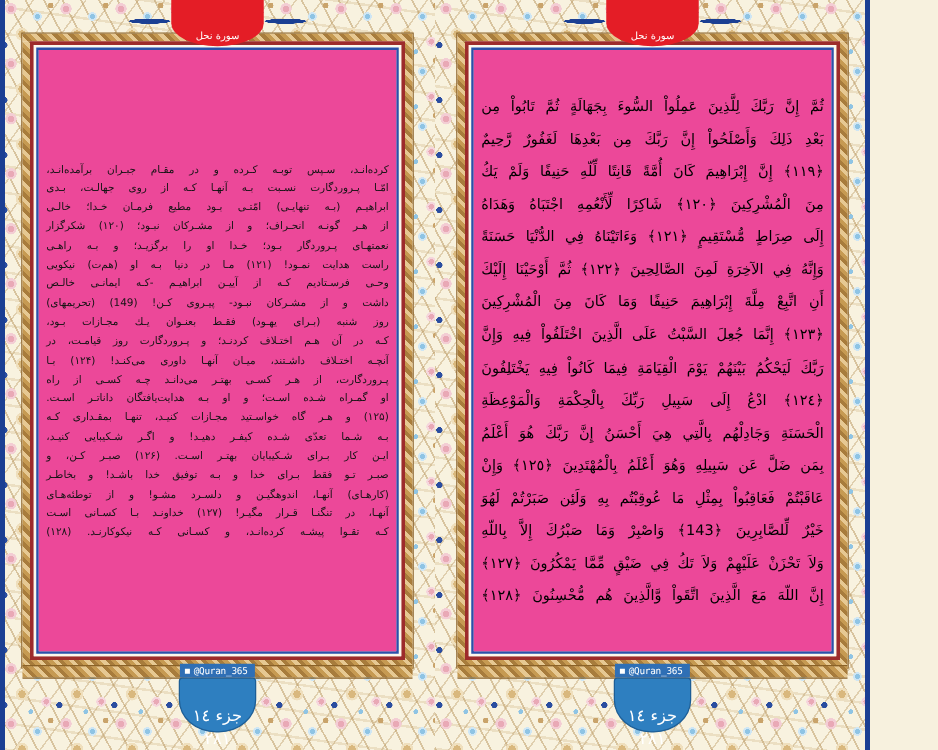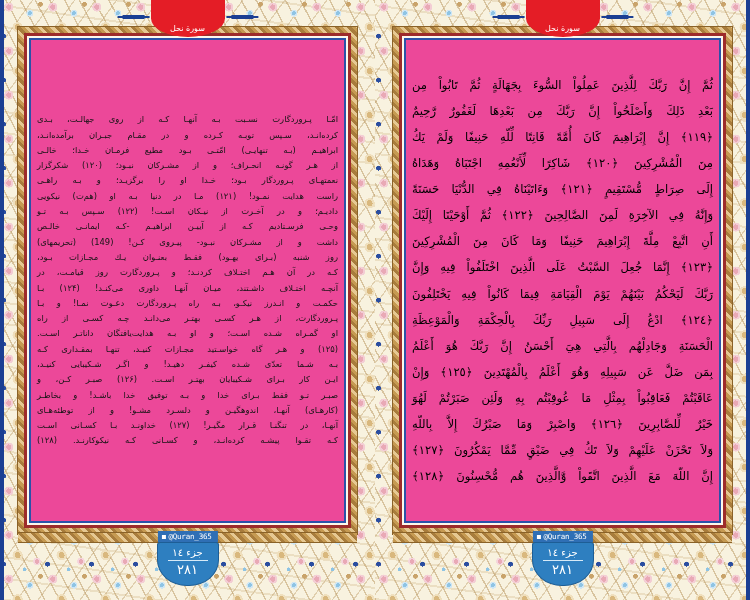--- a/index.html
+++ b/index.html
@@ -2,21 +2,21 @@
 <html><head>
 <meta charset="utf-8">
 <style>
   html,body{margin:0;padding:0;}
   body{
     width:750px;height:600px;overflow:hidden;
     font-family:"DejaVu Sans","Liberation Sans",sans-serif;
     background:#f7f1de;
   }
   .spread{
-    position:relative;width:750px;height:600px;display:flex;
+    position:relative;width:696px;height:600px;display:flex;
     background:
       radial-gradient(circle at 12% 18%, rgba(232,170,180,.40) 0 9px, transparent 10px),
       radial-gradient(circle at 30% 40%, rgba(140,190,225,.42) 0 5px, transparent 6px),
       radial-gradient(circle at 58% 14%, rgba(232,170,180,.38) 0 8px, transparent 9px),
       radial-gradient(circle at 80% 62%, rgba(140,190,225,.40) 0 5px, transparent 6px),
       radial-gradient(circle at 44% 78%, rgba(214,176,120,.45) 0 10px, transparent 11px),
       radial-gradient(circle at 70% 30%, rgba(214,176,120,.40) 0 7px, transparent 8px),
       radial-gradient(circle at 5% 70%, rgba(30,70,160,.30) 0 8px, transparent 9px),
       #f6efdb;
     background-size:58px 58px,58px 58px,58px 58px,58px 58px,58px 58px,58px 58px,58px 58px,auto;
@@ -103,21 +103,21 @@
 
   
   .badge{
     position:absolute;bottom:14px;left:50%;transform:translateX(-50%);
     width:62px;height:44px;background:#2e7fc0;
     border-radius:3px 3px 30px 30px / 3px 3px 26px 26px;
     border:1px solid #1d5e96;
     display:flex;flex-direction:column;align-items:center;
     justify-content:flex-start;padding-top:4px;box-sizing:border-box;z-index:7;
   }
-  .badge .juz{color:#fff;font-size:10px;direction:rtl;line-height:1.1;}
+  .badge .juz{color:#fff;font-size:13px;direction:rtl;line-height:1.1;margin-top:20px;}
   .badge .sep{width:40px;height:1px;background:#d7eaf7;margin:2px 0;}
   .badge .pageno{color:#fff;font-size:13px;direction:rtl;line-height:1.1;}
 
   
   .watermark{
     position:absolute;bottom:58px;left:50%;transform:translateX(-50%);
     background:#2f6fb5;color:#fff;font-size:7.5px;
     padding:1px 6px 1px 4px;white-space:nowrap;z-index:8;
     font-family:"DejaVu Sans Mono","Liberation Mono",monospace;letter-spacing:-.2px;
     display:flex;align-items:center;gap:3px;
@@ -149,33 +149,31 @@
     <div class="banner-medallion"></div>
     <div class="banner">
       <span class="banner-text">سورة نحل</span>
     </div>
 
     <div class="frame">
       <div class="frame-inner1"></div>
       <div class="frame-inner2"></div>
       <div class="frame-inner3"></div>
       <div class="textarea pers" id="left-lines">
+          <div class="line">كرده‌انـد، سـپس توبـه كـرده و در مقـام جبـران برآمده‌انـد،</div>
           <div class="line">امّـا پـروردگارت نسـبت بـه آنهـا كـه از روی جهالـت، بـدی</div>
-          <div class="line">كرده‌انـد، سـپس توبـه كـرده و در مقـام جبـران برآمده‌انـد،</div>
           <div class="line">ابراهیـم (بـه تنهایـی) امّتـی بـود مطیع فرمـان خـدا؛ خالـی</div>
           <div class="line">از هـر گونـه انحـراف؛ و از مشـركان نبـود؛ (۱۲۰) شكرگزار</div>
           <div class="line">نعمتهـای پـروردگار بـود؛ خـدا او را برگزیـد؛ و بـه راهـی</div>
           <div class="line">راست هدایت نمـود! (۱۲۱) مـا در دنیا بـه او (هم‌ت) نیكویی</div>
-          <div class="line">دادیـم؛ و در آخـرت از نیـكان اسـت! (۱۲۲) سـپس بـه تـو</div>
           <div class="line">وحـی فرسـتادیم كـه از آییـن ابراهیـم -كـه ایمانـی خالـص</div>
           <div class="line">داشت و از مشـركان نبـود- پیـروی كـن! (149) (تحریمهای)</div>
           <div class="line">روز شنبه (بـرای یهـود) فقـط بعنـوان یـك مجـازات بـود،</div>
           <div class="line">كـه در آن هـم اختـلاف كردنـد؛ و پـروردگارت روز قیامـت، در</div>
           <div class="line">آنچـه اختـلاف داشـتند، میـان آنهـا داوری می‌كنـد! (۱۲۴) بـا</div>
-          <div class="line">حكمـت و انـدرز نیكـو، بـه راه پـروردگارت دعـوت نمـا! و بـا</div>
           <div class="line">پـروردگارت، از هـر كسـی بهتـر می‌دانـد چـه كسـی از راه</div>
           <div class="line">او گمـراه شـده اسـت؛ و او بـه هدایت‌یافتگان داناتـر اسـت.</div>
           <div class="line">(۱۲۵) و هـر گاه خواسـتید مجـازات كنیـد، تنهـا بمقـداری كـه</div>
           <div class="line">بـه شـما تعدّی شـده كیفـر دهیـد! و اگـر شـكیبایی كنیـد،</div>
           <div class="line">ایـن كار بـرای شـكیبایان بهتـر اسـت. (۱۲۶) صبـر كـن، و</div>
           <div class="line">صبـر تـو فقط بـرای خدا و بـه توفیق خدا باشـد! و بخاطـر</div>
           <div class="line">(كارهـای) آنهـا، اندوهگیـن و دلسـرد مشـو! و از توطئه‌هـای</div>
           <div class="line">آنهـا، در تنگنـا قـرار مگیـر! (۱۲۷) خداونـد بـا كسـانی اسـت</div>
           <div class="line">كـه تقـوا پیشـه كرده‌انـد، و كسـانی كـه نیكوكارنـد. (۱۲۸)</div>
         </div>
@@ -214,21 +212,21 @@
           <div class="line">مِنَ الْمُشْرِكِينَ ﴿١٢٠﴾ شَاكِرًا لِّأَنْعُمِهِ اجْتَبَاهُ وَهَدَاهُ</div>
           <div class="line">إِلَى صِرَاطٍ مُّسْتَقِيمٍ ﴿١٢١﴾ وَءَاتَيْنَاهُ فِي الدُّنْيَا حَسَنَةً</div>
           <div class="line">وَإِنَّهُ فِي الآخِرَةِ لَمِنَ الصَّالِحِينَ ﴿١٢٢﴾ ثُمَّ أَوْحَيْنَا إِلَيْكَ</div>
           <div class="line">أَنِ اتَّبِعْ مِلَّةَ إِبْرَاهِيمَ حَنِيفًا وَمَا كَانَ مِنَ الْمُشْرِكِينَ</div>
           <div class="line">﴿١٢٣﴾ إِنَّمَا جُعِلَ السَّبْتُ عَلَى الَّذِينَ اخْتَلَفُواْ فِيهِ وَإِنَّ</div>
           <div class="line">رَبَّكَ لَيَحْكُمُ بَيْنَهُمْ يَوْمَ الْقِيَامَةِ فِيمَا كَانُواْ فِيهِ يَخْتَلِفُونَ</div>
           <div class="line">﴿١٢٤﴾ ادْعُ إِلَى سَبِيلِ رَبِّكَ بِالْحِكْمَةِ وَالْمَوْعِظَةِ</div>
           <div class="line">الْحَسَنَةِ وَجَادِلْهُم بِالَّتِي هِيَ أَحْسَنُ إِنَّ رَبَّكَ هُوَ أَعْلَمُ</div>
           <div class="line">بِمَن ضَلَّ عَن سَبِيلِهِ وَهُوَ أَعْلَمُ بِالْمُهْتَدِينَ ﴿١٢٥﴾ وَإِنْ</div>
           <div class="line">عَاقَبْتُمْ فَعَاقِبُواْ بِمِثْلِ مَا عُوقِبْتُم بِهِ وَلَئِن صَبَرْتُمْ لَهُوَ</div>
-          <div class="line">خَيْرٌ لِّلصَّابِرِينَ ﴿١٢٦﴾ وَاصْبِرْ وَمَا صَبْرُكَ إِلاَّ بِاللّهِ</div>
+          <div class="line">خَيْرٌ لِّلصَّابِرِينَ ﴿143﴾ وَاصْبِرْ وَمَا صَبْرُكَ إِلاَّ بِاللّهِ</div>
           <div class="line">وَلاَ تَحْزَنْ عَلَيْهِمْ وَلاَ تَكُ فِي ضَيْقٍ مِّمَّا يَمْكُرُونَ ﴿١٢٧﴾</div>
           <div class="line">إِنَّ اللّهَ مَعَ الَّذِينَ اتَّقَواْ وَّالَّذِينَ هُم مُّحْسِنُونَ ﴿١٢٨﴾</div>
         </div>
     </div>
 
     <div class="bottom-strip"></div>
 
     <div class="watermark">
       <span class="wm-sq"></span>
       <span>@Quran_365</span>

